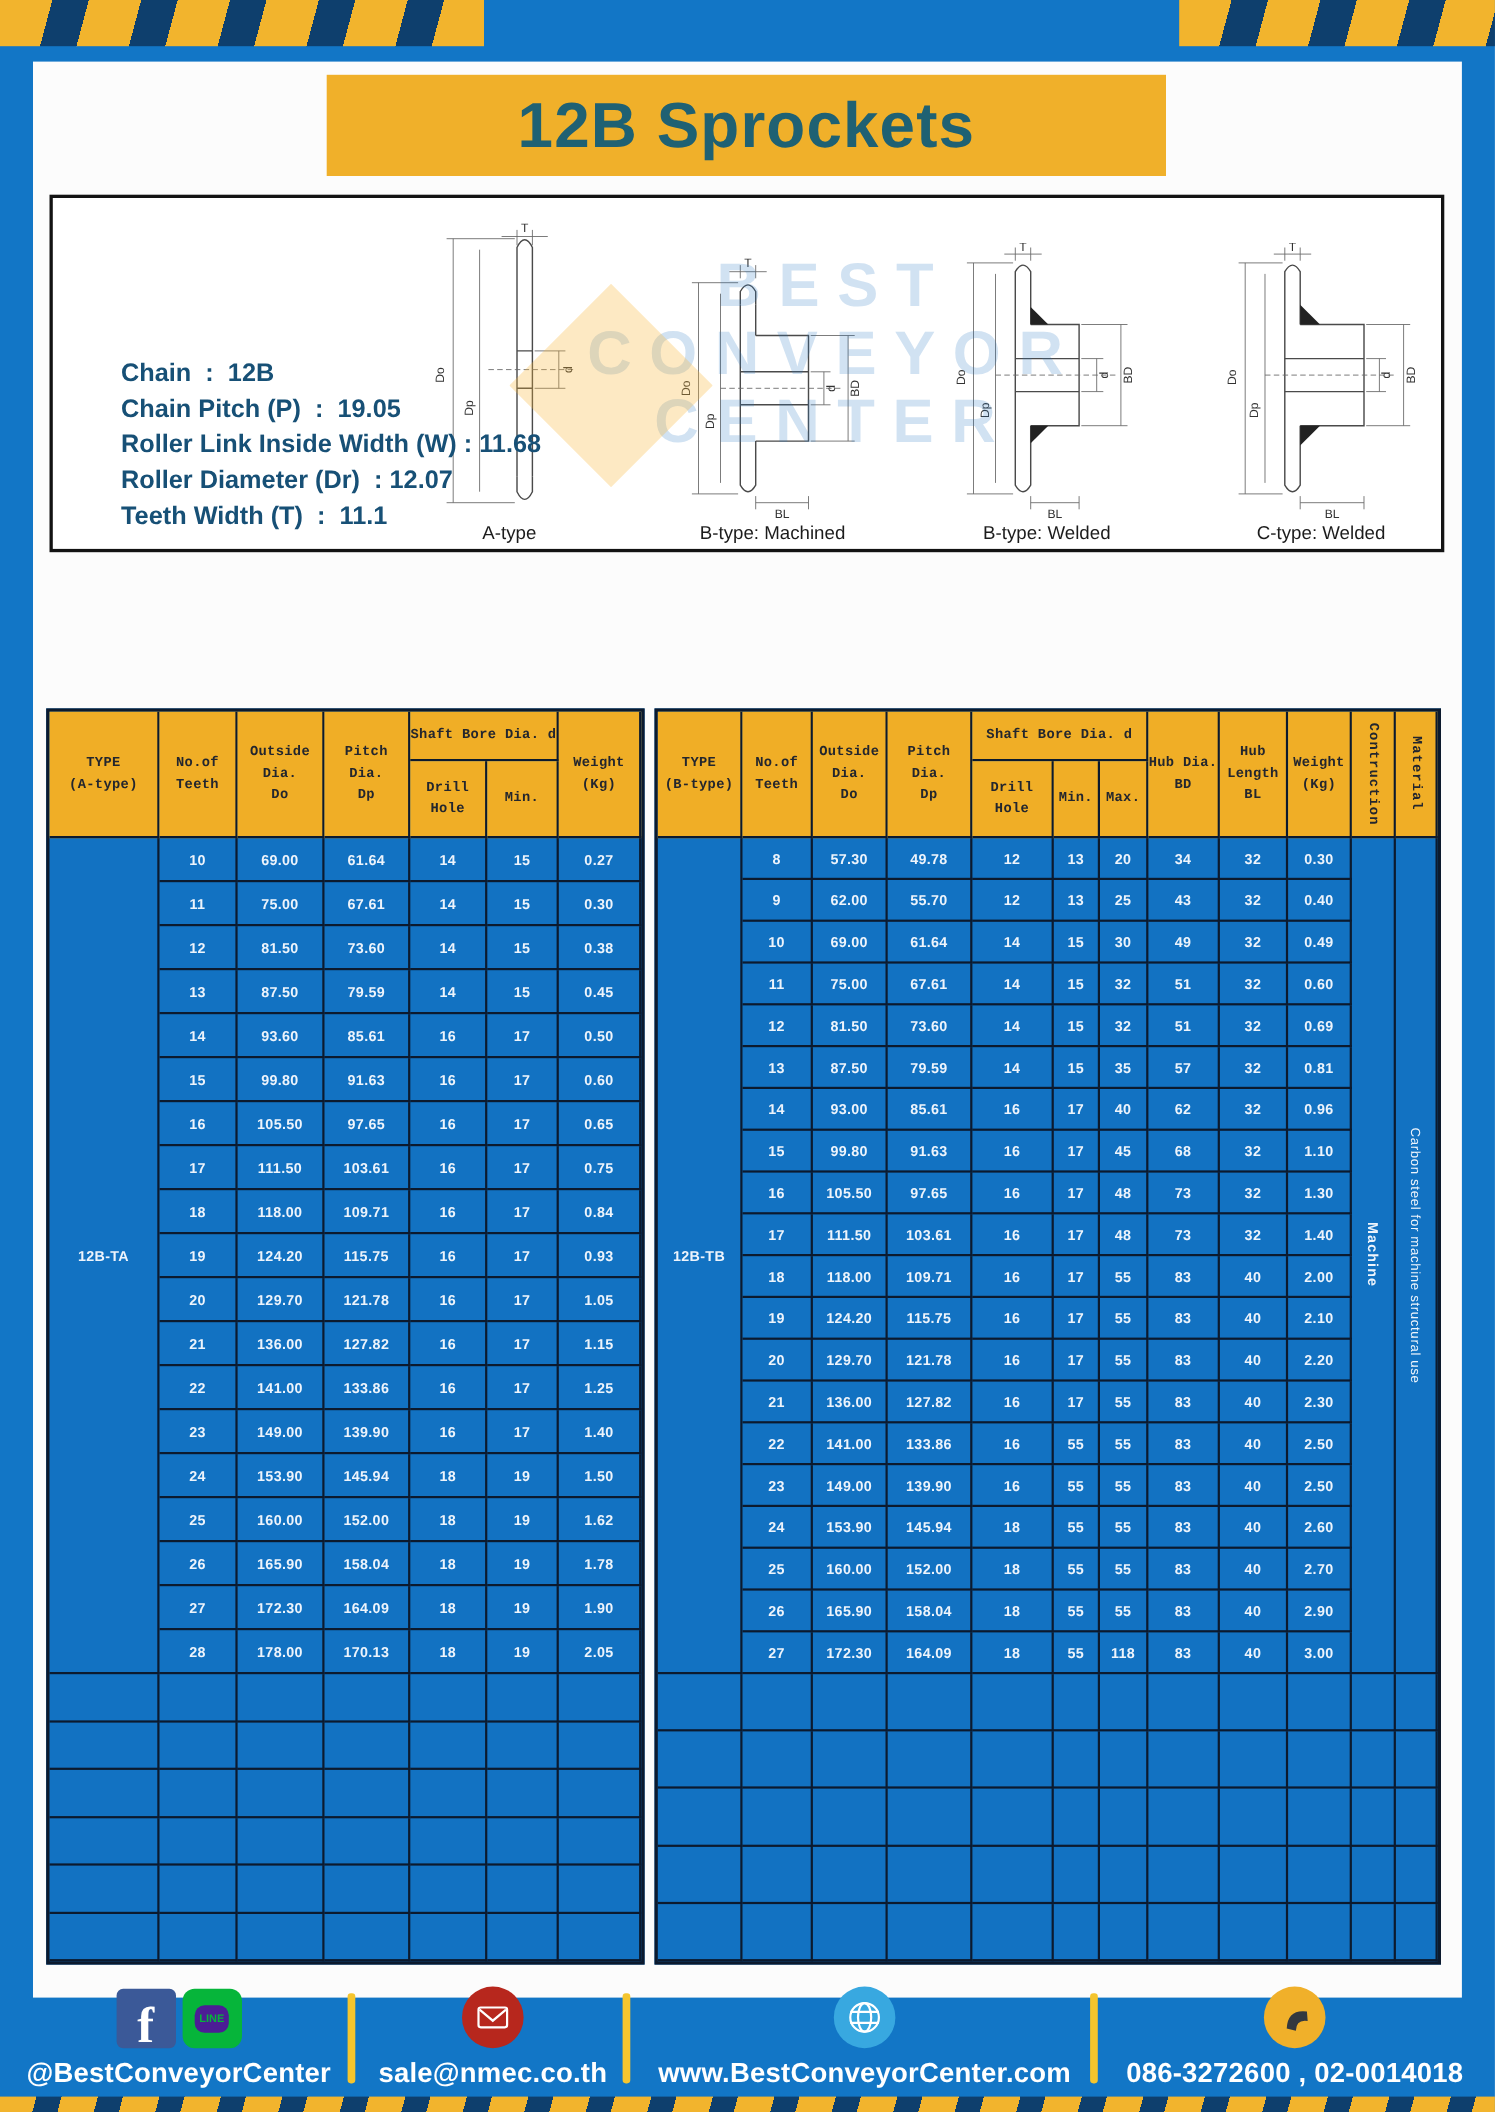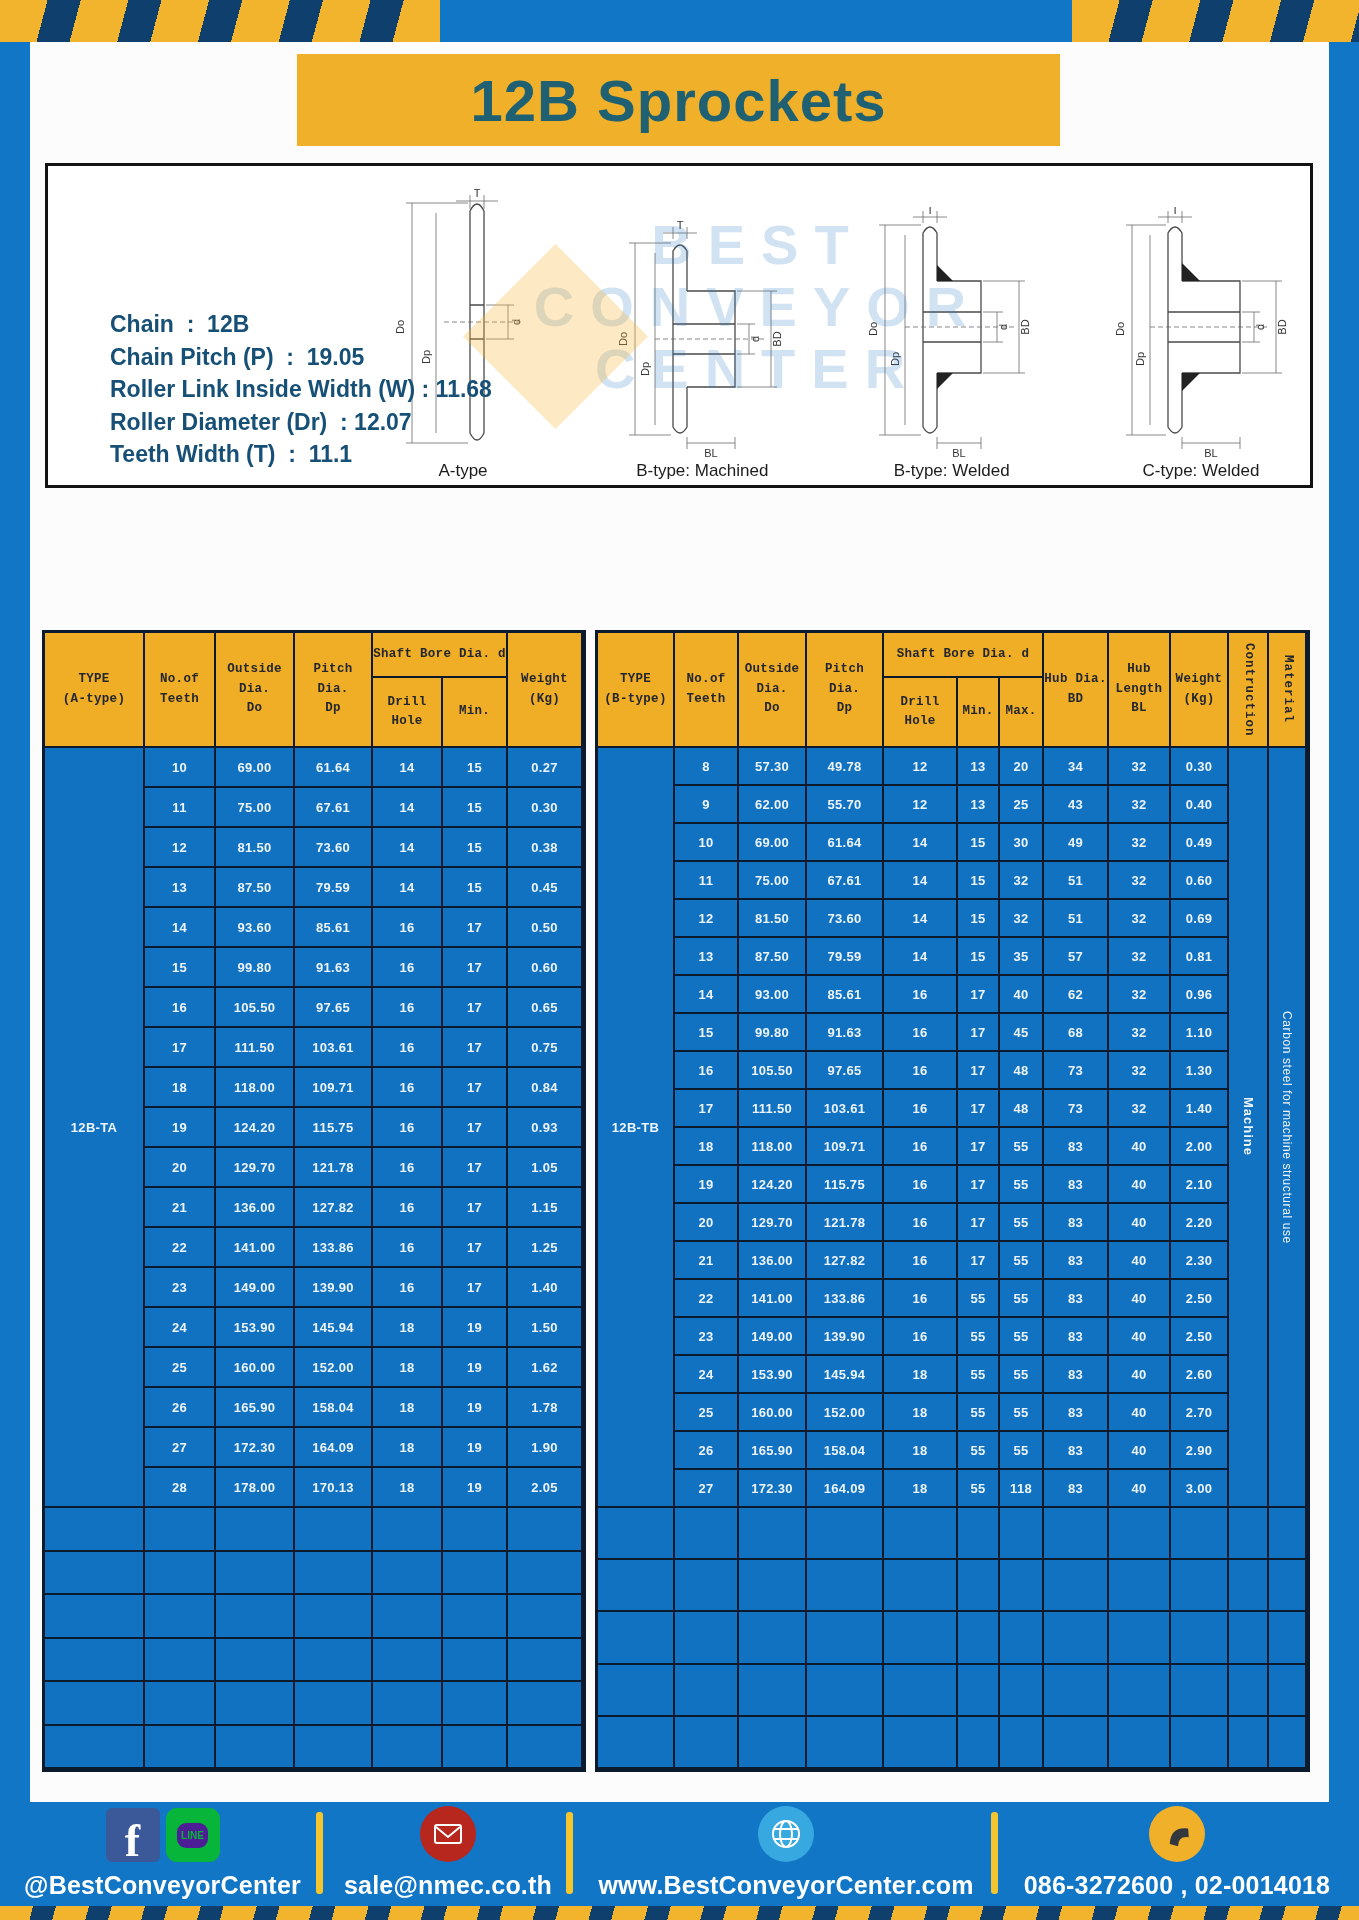--- a/index.html
+++ b/index.html
@@ -5,21 +5,21 @@
   * { margin:0; padding:0; box-sizing:border-box; }
   body { font-family:"Liberation Sans", sans-serif; }
   .page { position:relative; width:1359px; height:1920px; background:#1276C6; overflow:hidden; }
 
   
   .hz { position:absolute; background:repeating-linear-gradient(105deg,#F2B42D 0 46px,#0E3F6D 46px 78px); }
   .hz-tl { top:0; left:0; width:440px; height:42px; }
   .hz-tr { top:0; left:1072px; right:0; height:42px; }
   .hz-b  { top:1906px; left:0; right:0; height:14px; background:repeating-linear-gradient(105deg,#F2B42D 0 32px,#0E3F6D 32px 54px); }
 
-  .sheet { position:absolute; left:30px; top:42px; width:1299px; height:1760px; background:#FCFCFC; }
+  .sheet { position:absolute; left:30px; top:56px; width:1299px; height:1760px; background:#FCFCFC; }
 
   .banner { position:absolute; left:267px; top:12px; width:763px; height:92px; background:#F0B02A;
             display:flex; align-items:center; justify-content:center; }
   .banner-title { font-size:58px; font-weight:bold; color:#1F6173; letter-spacing:1px; }
 
   
   .spec-box { position:absolute; left:15px; top:121px; width:1268px; height:325px; border:3px solid #131313; background:#fff; }
   .specs { position:absolute; left:62px; top:142px; z-index:3; }
   .spec-line { font-size:23px; font-weight:bold; color:#175076; line-height:32.5px; white-space:pre; }
 

